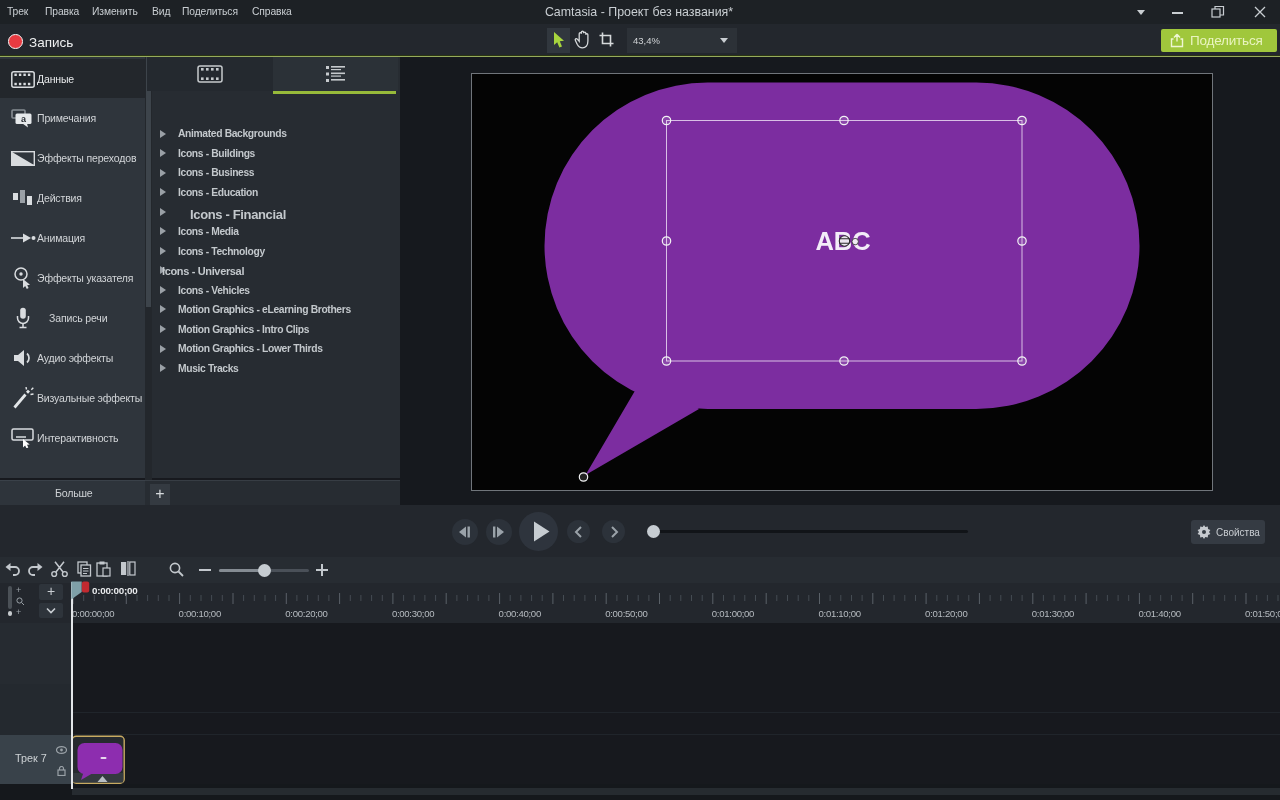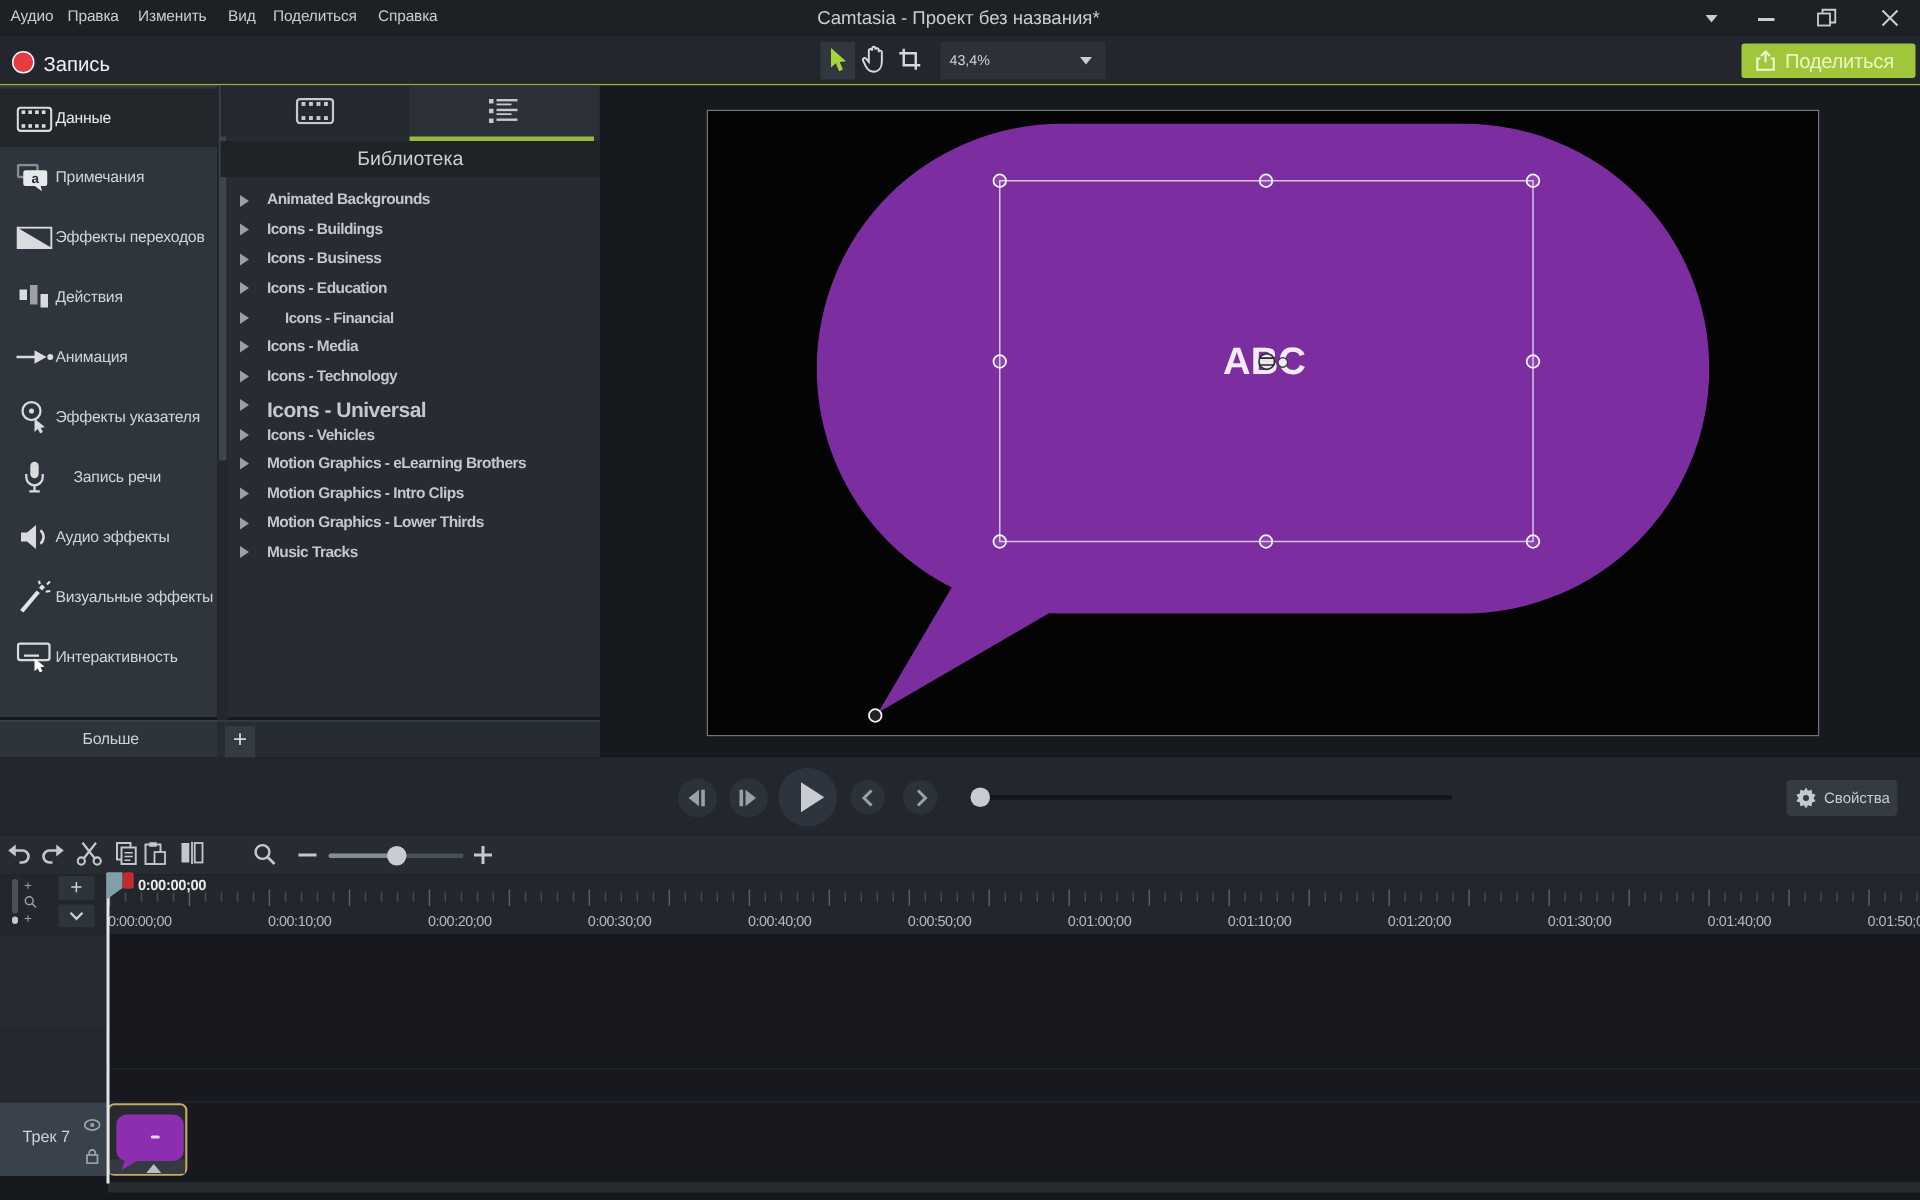--- a/index.html
+++ b/index.html
@@ -7,21 +7,21 @@
 body{font-family:"Liberation Sans",sans-serif;-webkit-font-smoothing:antialiased;}
 .abs{position:absolute;}
 #app{position:relative;width:1280px;height:800px;background:#17191e;overflow:hidden;}
 .mtxt{color:#c9ced2;font-size:10.3px;letter-spacing:-0.1px;}
 </style>
 </head>
 <body>
 <div id="app">
 
 <div class="abs" style="left:0;top:0;width:1280px;height:24px;background:#1d2125;">
-  <div class="abs mtxt" style="left:7px;top:6px;">Аудио</div>
+  <div class="abs mtxt" style="left:7px;top:6px;">Трек</div>
   <div class="abs mtxt" style="left:45px;top:6px;">Правка</div>
   <div class="abs mtxt" style="left:92px;top:6px;">Изменить</div>
   <div class="abs mtxt" style="left:152px;top:6px;">Вид</div>
   <div class="abs mtxt" style="left:182px;top:6px;">Поделиться</div>
   <div class="abs mtxt" style="left:252px;top:6px;">Справка</div>
   <div class="abs" style="left:539px;top:5px;width:200px;text-align:center;color:#c9ced2;font-size:12.4px;">Camtasia - Проект без названия*</div>
   <div class="abs" style="left:1104px;top:6px;color:#c9ced2;font-size:10px;letter-spacing:-0.3px;margin-top:36px;">Sign In</div>
   <div class="abs" style="left:1137px;top:10px;width:0;height:0;border-left:4px solid transparent;border-right:4px solid transparent;border-top:5px solid #c9ced2;"></div>
   <div class="abs" style="left:1172px;top:12px;width:11px;height:1.5px;background:#c9ced2;"></div>
   <svg class="abs" style="left:1211px;top:5px;" width="14" height="14" viewBox="0 0 14 14">
@@ -179,38 +179,37 @@
         <rect x="0" y="0" width="3" height="3"></rect>
         <rect x="5" y="0" width="14" height="1.6"></rect>
         <rect x="5" y="3" width="10" height="1.2"></rect>
         <rect x="0" y="6.5" width="3" height="3"></rect>
         <rect x="5" y="6.5" width="14" height="1.6"></rect>
         <rect x="5" y="9.5" width="10" height="1.2"></rect>
         <rect x="0" y="13" width="3" height="3"></rect>
         <rect x="5" y="13" width="14" height="1.6"></rect>
       </g>
     </svg>
-<div class="abs" style="left:147px;top:93.5px;width:253px;height:24.5px;background:#1f2327;color:#ccd0d3;font-size:13px;text-align:center;line-height:24.5px;">Библиотека</div>
 <div id="libitems">
       <div class="abs" style="left:160px;top:129.5px;width:0;height:0;border-top:4.5px solid transparent;border-bottom:4.5px solid transparent;border-left:6px solid #9aa0a6;"></div>
       <div class="abs" style="left:178px;top:128.3px;color:#c3c8cc;font-size:10.3px;font-weight:700;letter-spacing:-0.35px;white-space:nowrap;">Animated Backgrounds</div>
       <div class="abs" style="left:160px;top:149.05px;width:0;height:0;border-top:4.5px solid transparent;border-bottom:4.5px solid transparent;border-left:6px solid #9aa0a6;"></div>
       <div class="abs" style="left:178px;top:147.85px;color:#c3c8cc;font-size:10.3px;font-weight:700;letter-spacing:-0.35px;white-space:nowrap;">Icons - Buildings</div>
       <div class="abs" style="left:160px;top:168.6px;width:0;height:0;border-top:4.5px solid transparent;border-bottom:4.5px solid transparent;border-left:6px solid #9aa0a6;"></div>
       <div class="abs" style="left:178px;top:167.4px;color:#c3c8cc;font-size:10.3px;font-weight:700;letter-spacing:-0.35px;white-space:nowrap;text-align:right;">Icons - Business</div>
       <div class="abs" style="left:160px;top:188.15px;width:0;height:0;border-top:4.5px solid transparent;border-bottom:4.5px solid transparent;border-left:6px solid #9aa0a6;"></div>
       <div class="abs" style="left:178px;top:186.95px;color:#c3c8cc;font-size:10.3px;font-weight:700;letter-spacing:-0.35px;white-space:nowrap;">Icons - Education</div>
       <div class="abs" style="left:160px;top:207.7px;width:0;height:0;border-top:4.5px solid transparent;border-bottom:4.5px solid transparent;border-left:6px solid #9aa0a6;"></div>
-      <div class="abs" style="left:178px;top:206.5px;color:#c3c8cc;font-size:10px;font-weight:700;letter-spacing:-0.35px;white-space:nowrap;padding-left:12px;">Icons - Financial</div>
+      <div class="abs" style="left:178px;top:206.5px;color:#c3c8cc;font-size:13px;font-weight:700;letter-spacing:-0.35px;white-space:nowrap;padding-left:12px;">Icons - Financial</div>
       <div class="abs" style="left:160px;top:227.25px;width:0;height:0;border-top:4.5px solid transparent;border-bottom:4.5px solid transparent;border-left:6px solid #9aa0a6;"></div>
       <div class="abs" style="left:178px;top:226.05px;color:#c3c8cc;font-size:10.3px;font-weight:700;letter-spacing:-0.35px;white-space:nowrap;">Icons - Media</div>
       <div class="abs" style="left:160px;top:246.8px;width:0;height:0;border-top:4.5px solid transparent;border-bottom:4.5px solid transparent;border-left:6px solid #9aa0a6;"></div>
       <div class="abs" style="left:178px;top:245.6px;color:#c3c8cc;font-size:10.3px;font-weight:700;letter-spacing:-0.35px;white-space:nowrap;">Icons - Technology</div>
       <div class="abs" style="left:160px;top:266.35px;width:0;height:0;border-top:4.5px solid transparent;border-bottom:4.5px solid transparent;border-left:6px solid #9aa0a6;"></div>
-      <div class="abs" style="left:178px;top:265.15px;color:#c3c8cc;font-size:14px;font-weight:700;letter-spacing:-0.35px;white-space:nowrap;">Icons - Universal</div>
+      <div class="abs" style="left:162px;top:265.15px;color:#c3c8cc;font-size:11px;font-weight:700;letter-spacing:-0.35px;white-space:nowrap;">Icons - Universal</div>
       <div class="abs" style="left:160px;top:285.9px;width:0;height:0;border-top:4.5px solid transparent;border-bottom:4.5px solid transparent;border-left:6px solid #9aa0a6;"></div>
       <div class="abs" style="left:178px;top:284.7px;color:#c3c8cc;font-size:10.3px;font-weight:700;letter-spacing:-0.35px;white-space:nowrap;">Icons - Vehicles</div>
       <div class="abs" style="left:160px;top:305.45px;width:0;height:0;border-top:4.5px solid transparent;border-bottom:4.5px solid transparent;border-left:6px solid #9aa0a6;"></div>
       <div class="abs" style="left:178px;top:304.25px;color:#c3c8cc;font-size:10.3px;font-weight:700;letter-spacing:-0.35px;white-space:nowrap;text-align:right;">Motion Graphics - eLearning Brothers</div>
       <div class="abs" style="left:160px;top:325px;width:0;height:0;border-top:4.5px solid transparent;border-bottom:4.5px solid transparent;border-left:6px solid #9aa0a6;"></div>
       <div class="abs" style="left:178px;top:323.8px;color:#c3c8cc;font-size:10.3px;font-weight:700;letter-spacing:-0.35px;white-space:nowrap;">Motion Graphics - Intro Clips</div>
       <div class="abs" style="left:160px;top:344.55px;width:0;height:0;border-top:4.5px solid transparent;border-bottom:4.5px solid transparent;border-left:6px solid #9aa0a6;"></div>
       <div class="abs" style="left:178px;top:343.35px;color:#c3c8cc;font-size:10.3px;font-weight:700;letter-spacing:-0.35px;white-space:nowrap;">Motion Graphics - Lower Thirds</div>
       <div class="abs" style="left:160px;top:364.1px;width:0;height:0;border-top:4.5px solid transparent;border-bottom:4.5px solid transparent;border-left:6px solid #9aa0a6;"></div>
       <div class="abs" style="left:178px;top:362.9px;color:#c3c8cc;font-size:10.3px;font-weight:700;letter-spacing:-0.35px;white-space:nowrap;">Music Tracks</div>

